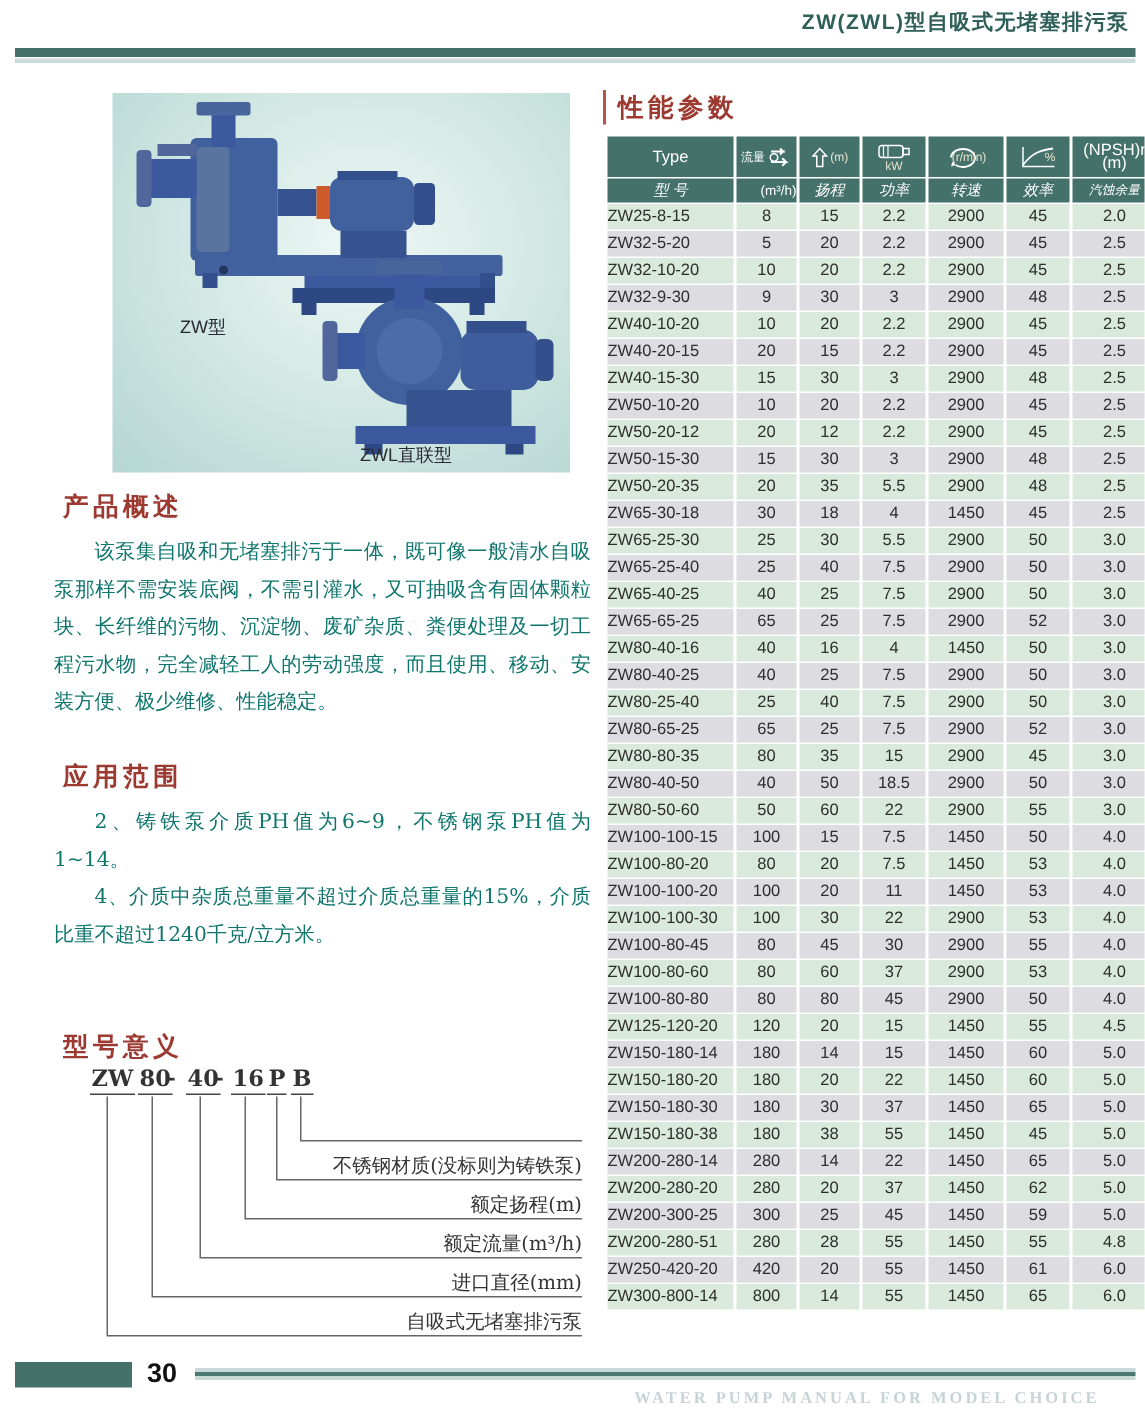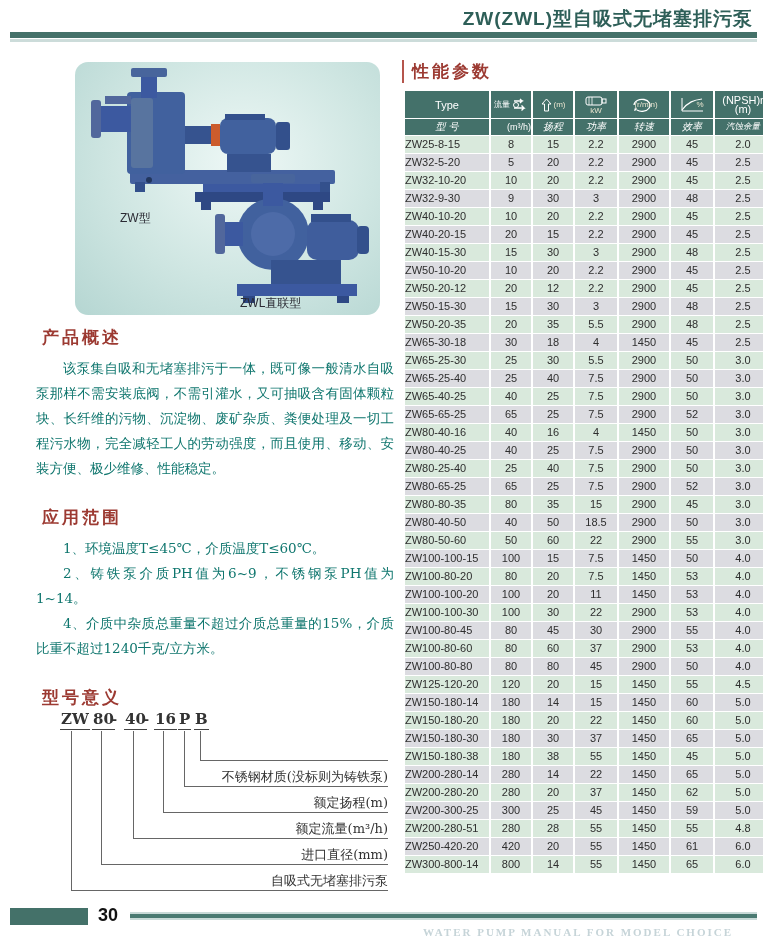--- a/index.html
+++ b/index.html
@@ -3,32 +3,31 @@
 <meta charset="utf-8">
 <style>
   html,body{margin:0;padding:0;}
   body{
     width:763px;height:945px;position:relative;background:#ffffff;
     font-family:"Liberation Sans",sans-serif;overflow:hidden;
   }
   
   .page-title{
     position:absolute;top:6px;right:10px;
-    font-size:19px;font-weight:bold;color:#2e5f58;
+    font-size:14px;font-weight:bold;color:#2e5f58;
     letter-spacing:1px;font-family:"Liberation Sans",sans-serif;
   }
   .title-bar{position:absolute;top:32px;left:10px;right:6px;height:6px;background:#447169;}
   .title-bar-sub{position:absolute;top:39px;left:10px;right:6px;height:3px;background:#ccdcda;}
 
   
   .photo-box{
     position:absolute;left:75px;top:62px;width:305px;height:253px;
     background:radial-gradient(ellipse at 55% 40%, #eef8f6 0%, #cfe6e2 55%, #b5d6d2 100%);
     overflow:hidden;
-    border-radius:13px;
   }
   .photo-label{position:absolute;font-size:12px;color:#2a2a33;font-family:"Liberation Sans",sans-serif;}
   .photo-label.zw{left:45px;top:148px;}
   .photo-label.zwl{left:165px;top:233px;}
 
   
   .sec-heading{
     position:absolute;left:42px;
     font-size:17px;font-weight:bold;color:#9c3a32;letter-spacing:3px;
     font-family:"Liberation Sans",sans-serif;
@@ -149,21 +148,20 @@
   <div class="photo-label zwl">ZWL直联型</div>
 </div>
 
 <div class="sec-heading" style="top:326px;">产品概述</div>
 <div class="body-text" style="top:356px;">
   <p>该泵集自吸和无堵塞排污于一体，既可像一般清水自吸泵那样不需安装底阀，不需引灌水，又可抽吸含有固体颗粒块、长纤维的污物、沉淀物、废矿杂质、粪便处理及一切工程污水物，完全减轻工人的劳动强度，而且使用、移动、安装方便、极少维修、性能稳定。</p>
 </div>
 
 <div class="sec-heading" style="top:506px;">应用范围</div>
 <div class="body-text" style="top:536px;">
-    <p class="app-item">1、环境温度T≤45℃，介质温度T≤60℃。</p>
     <p class="app-item">2、铸铁泵介质PH值为6~9，不锈钢泵PH值为1~14。</p>
     <p class="app-item">4、介质中杂质总重量不超过介质总重量的15%，介质比重不超过1240千克/立方米。</p>
   </div>
 
 <div class="sec-heading" style="top:686px;font-family:Liberation Serif, serif;">型号意义</div>
 <div class="diagram">
     <span class="code-seg" style="left: 24px; min-width: 20px; text-align: center;">ZW</span>
     <span class="code-seg" style="left: 56px; min-width: 15px; text-align: center;">80</span>
     <span class="code-seg" style="left: 88px; min-width: 15px; text-align: center;">40</span>
     <span class="code-seg" style="left: 118px; min-width: 15px; text-align: center;">16</span>

